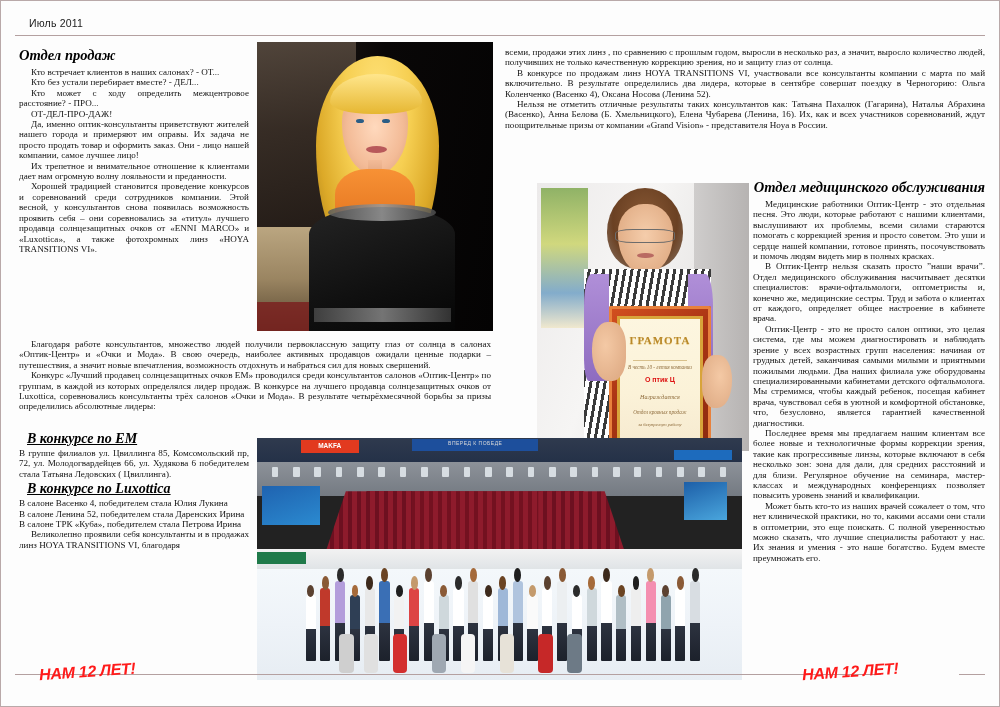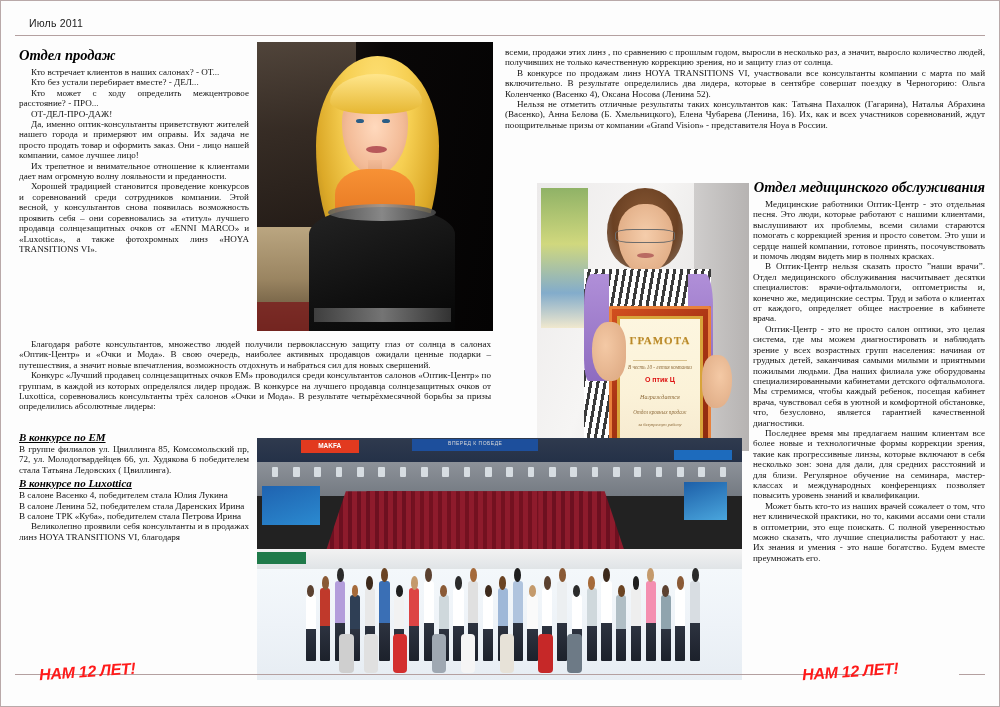--- a/index.html
+++ b/index.html
@@ -61,22 +61,22 @@
     font-style: italic; font-weight: bold;
     font-size: 14.5px; margin: 0 0 3px 0; color: #000;
   }
   p.body {
     margin: 0; font-size: 9.1px; line-height: 10.4px;
     text-align: justify; text-indent: 12px; color: #111;
     font-family: "Liberation Serif", serif;
   }
   p.body.noindent { text-indent: 0; }
   .sub-head {
-    font-size: 11px; font-weight: bold; font-style: italic;
-    text-decoration: underline; margin: 2px 0 1px 0;
+    font-size: 14px; font-weight: bold; font-style: italic;
+    text-decoration: underline; margin: 2px 0 1px 8px;
     font-family: "Liberation Serif", serif; color: #000;
   }
 
   
   .photo { position: absolute; overflow: hidden; background: #222; }
 
   
   #photo-blonde { left: 256px; top: 41px; width: 236px; height: 289px; }
   .pb-bg { position:absolute; inset:0; background:
       linear-gradient(100deg,#2b2521 0%,#1b1512 22%,#090707 45%,#040303 100%); }

